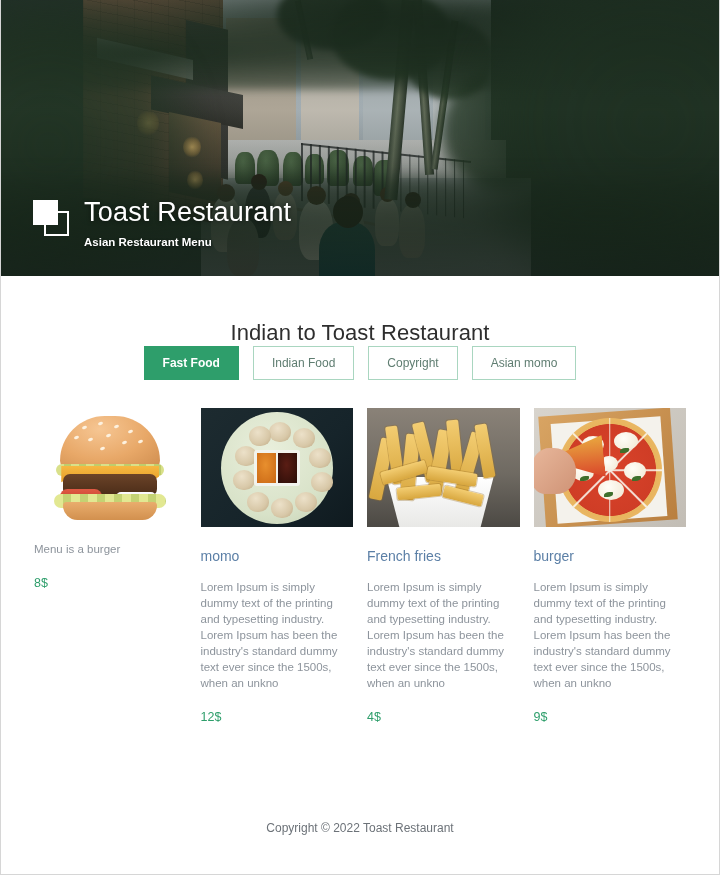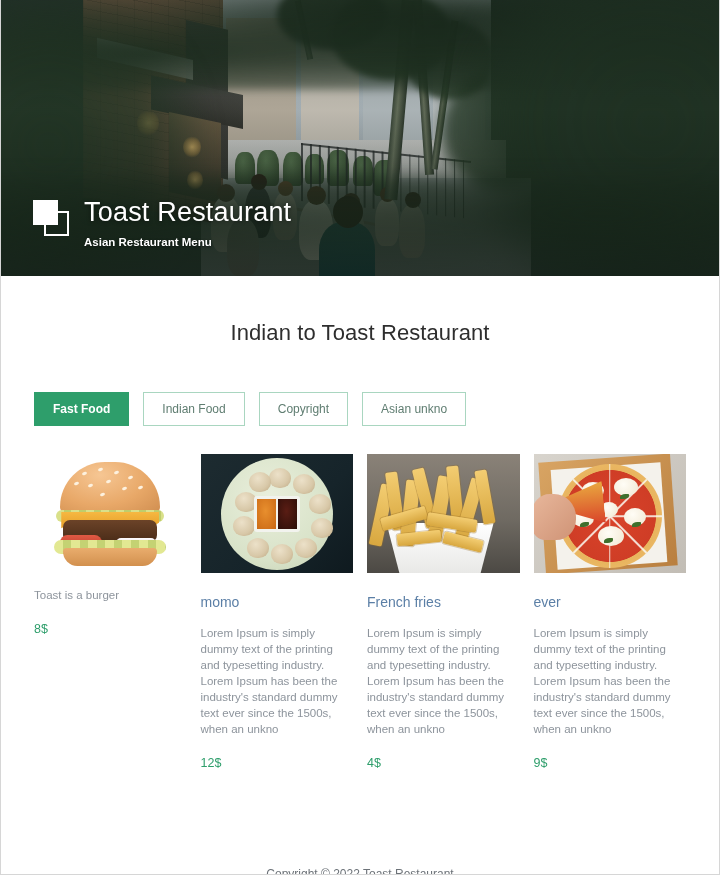--- a/index.html
+++ b/index.html
@@ -191,22 +191,21 @@
   .main { padding: 0 33px; }
   .welcome {
     text-align: center;
     color: #2e2e2e;
     font-size: 22px;
     font-weight: 400;
     margin: 44px 0 0;
     letter-spacing: .1px;
   }
   .tabs {
-    display: flex; justify-content: flex-start; gap: 14px;
-    margin-top: 46px;
+    display: flex; justify-content: center; gap: 14px;
   }
   .tab {
     font-size: 12px;
     padding: 9px 18px;
     border: 1px solid #a9d6c0;
     background: #ffffff;
     color: #5f7d71;
     cursor: pointer;
     white-space: nowrap;
     line-height: 14px;
@@ -465,21 +464,21 @@
   </div>
 
   <div class="main">
 
     <h1 class="welcome">Indian to Toast Restaurant</h1>
 
     <div class="tabs">
       <button class="tab active">Fast Food</button>
       <button class="tab">Indian Food</button>
       <button class="tab">Copyright</button>
-      <button class="tab">Asian unkno</button>
+      <button class="tab">Asian momo</button>
     </div>
 
     <div class="cards">
 
       <div class="card">
         <div class="card-img">
           <div class="burger">
             <div class="bun-top"></div>
             <div class="seed" style="left:28px;top:12px;"></div>
             <div class="seed" style="left:44px;top:8px;"></div>
@@ -493,21 +492,21 @@
             <div class="seed" style="left:46px;top:33px;"></div>
             <div class="lettuce-top"></div>
             <div class="cheese"></div>
             <div class="patty"></div>
             <div class="tomato"></div>
             <div class="onion"></div>
             <div class="lettuce-bot"></div>
             <div class="bun-bot"></div>
           </div>
         </div>
-        <div class="card-desc">Toast is a burger</div>
+        <div class="card-desc">Menu is a burger</div>
         <div class="card-price">8$</div>
       </div>
 
       <div class="card">
         <div class="card-img">
           <div class="momo-bg"></div>
           <div class="plate"></div>
           <div class="dumpling" style="left:68px;top:14px;"></div>
           <div class="dumpling" style="left:92px;top:20px;"></div>
           <div class="dumpling" style="left:108px;top:40px;"></div>
@@ -568,21 +567,21 @@
             <div class="mozz" style="left:42px;top:38px;width:18px;height:15px;"></div>
             <div class="basil" style="left:34px;top:22px;"></div>
             <div class="basil" style="left:62px;top:30px;"></div>
             <div class="basil" style="left:74px;top:58px;"></div>
             <div class="basil" style="left:46px;top:74px;"></div>
             <div class="basil" style="left:22px;top:58px;"></div>
           </div>
           <div class="slice-out"></div>
           <div class="hand"></div>
         </div>
-        <div class="card-title">ever</div>
+        <div class="card-title">burger</div>
         <div class="card-desc">Lorem Ipsum is simply dummy text of the printing and typesetting industry. Lorem Ipsum has been the industry's standard dummy text ever since the 1500s, when an unkno</div>
         <div class="card-price">9$</div>
       </div>
 
     </div>
   </div>
 
   <div class="footer">Copyright © 2022 Toast Restaurant</div>
 
 </div>

